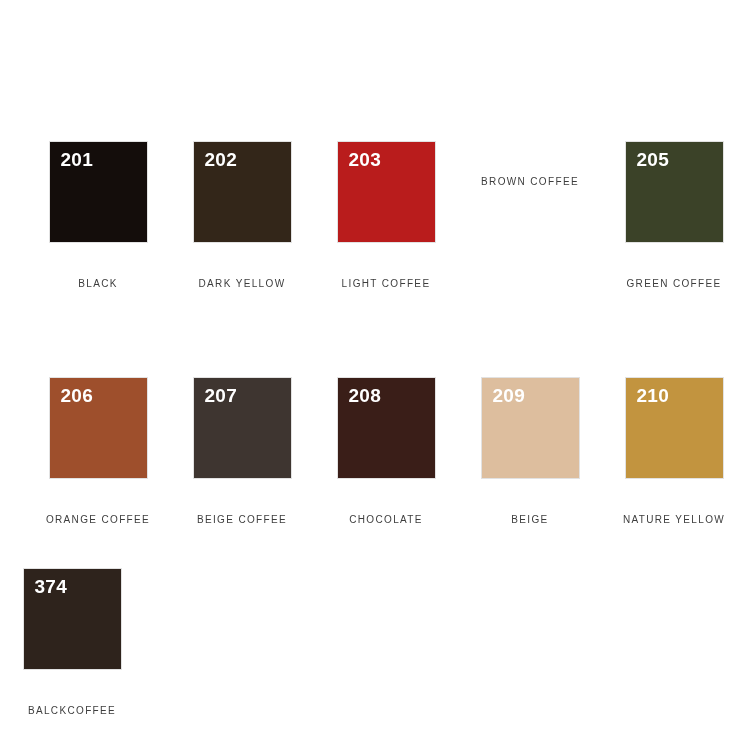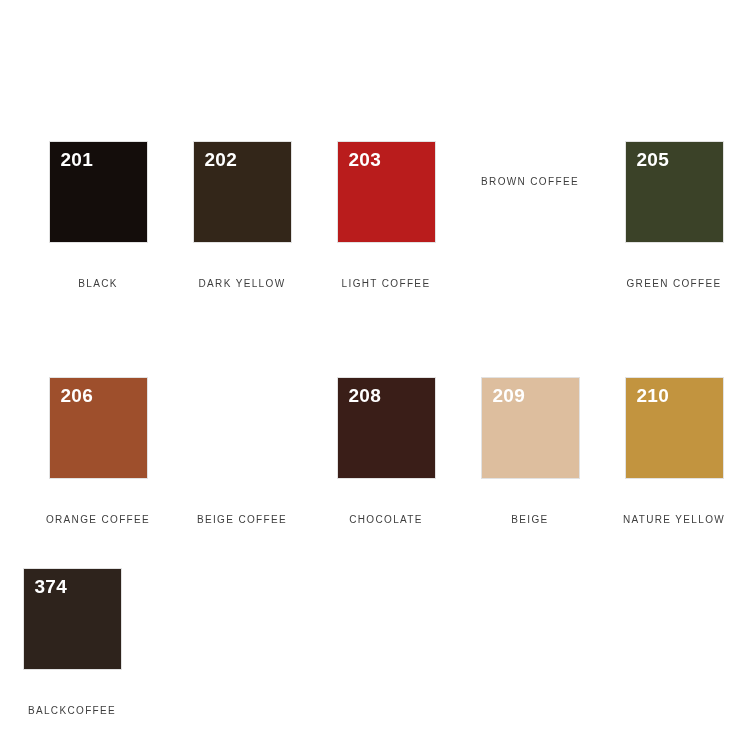--- a/index.html
+++ b/index.html
@@ -112,20 +112,23 @@
     </div>
 
   <div class="swatch-row row-2">
       <div class="swatch-cell col-1">
         <div class="swatch-chip" style="background: rgb(158, 79, 44);">
           <span class="swatch-code">206</span>
         </div>
         <div class="swatch-name">ORANGE COFFEE</div>
       </div>
       <div class="swatch-cell">
+        <div class="swatch-chip" style="background: rgb(62, 53, 48);">
+          <span class="swatch-code">207</span>
+        </div>
         <div class="swatch-name">BEIGE COFFEE</div>
       </div>
       <div class="swatch-cell">
         <div class="swatch-chip" style="background: rgb(58, 30, 24);">
           <span class="swatch-code">208</span>
         </div>
         <div class="swatch-name">CHOCOLATE</div>
       </div>
       <div class="swatch-cell">
         <div class="swatch-chip" style="background: rgb(221, 190, 158); margin-top: 48px;">

